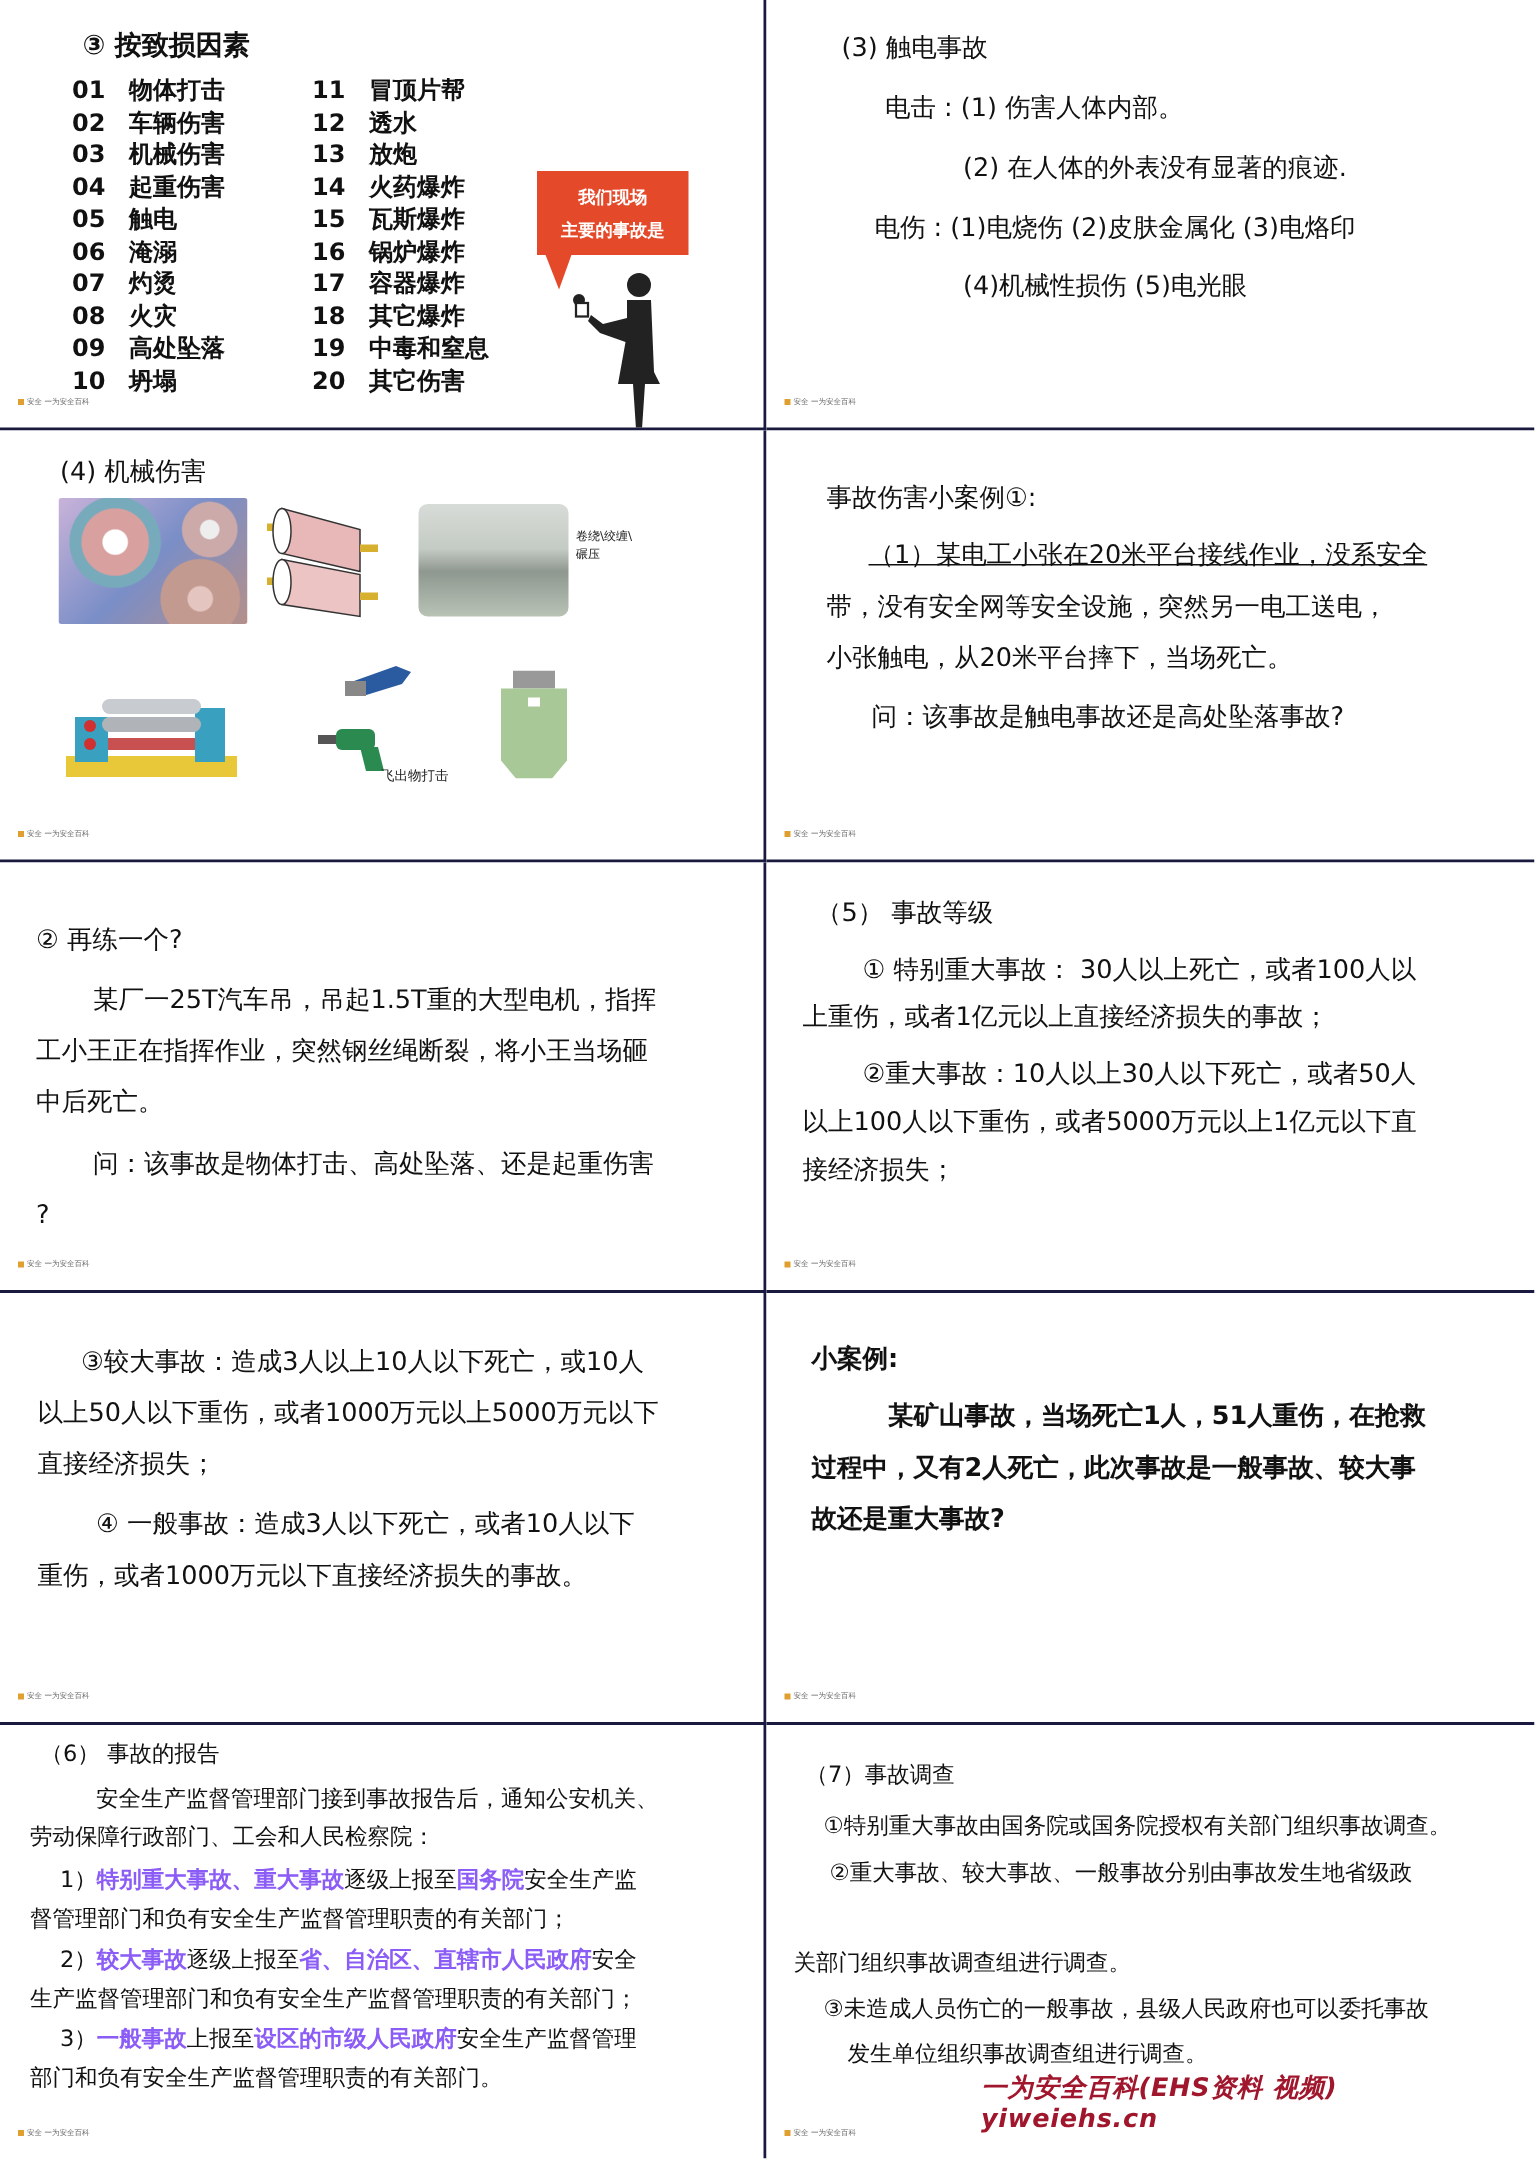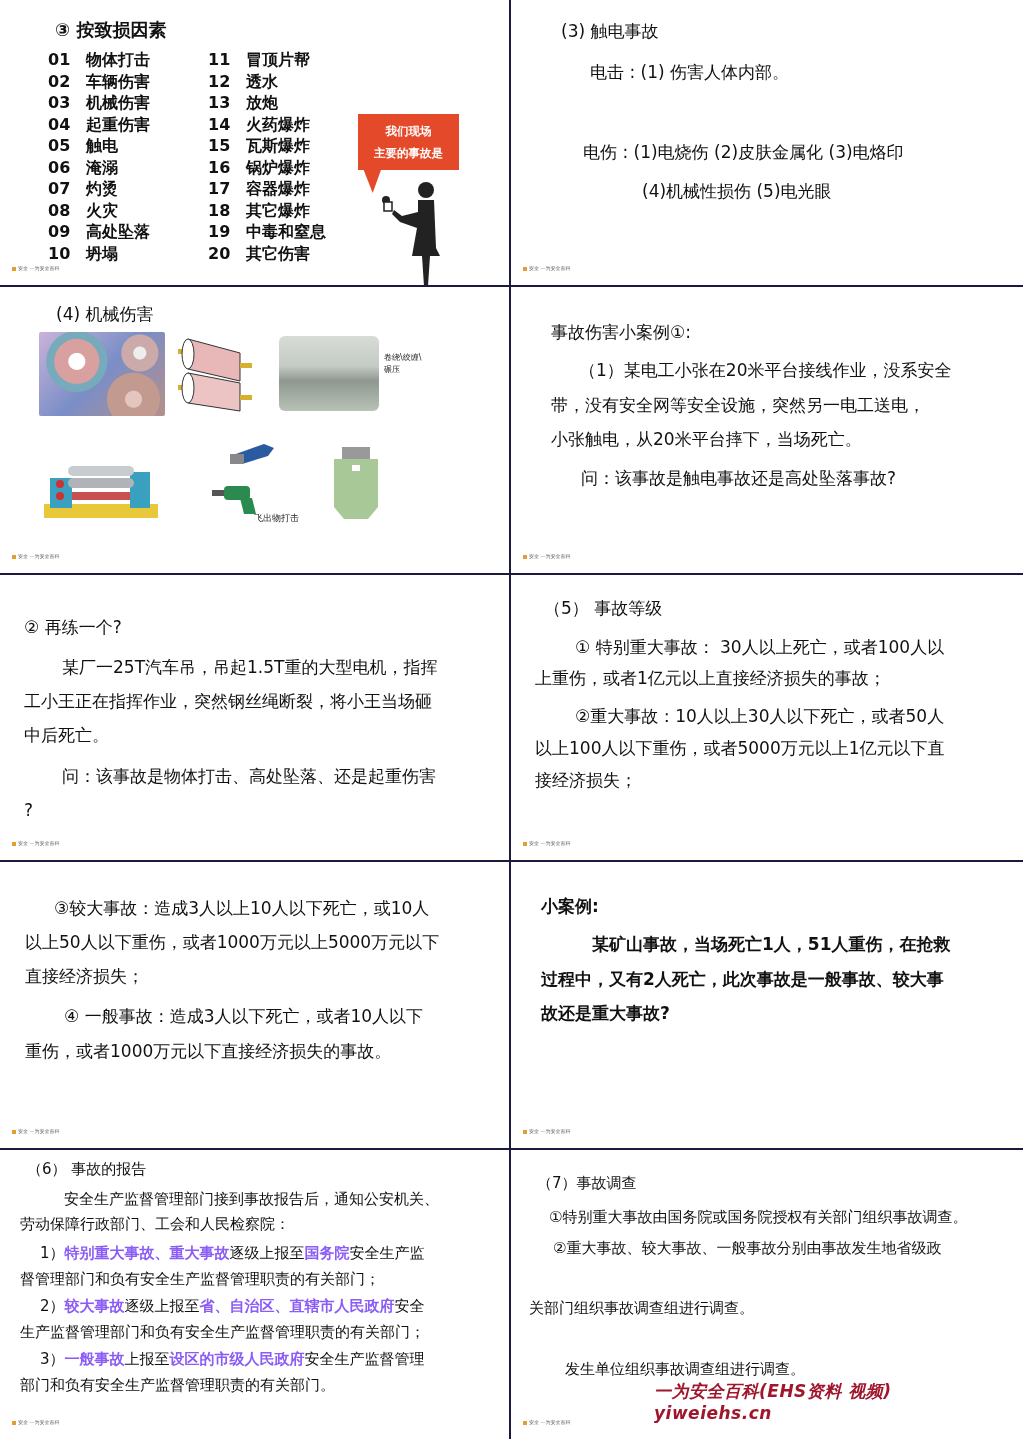--- a/index.html
+++ b/index.html
@@ -146,33 +146,34 @@
       <path d="M38 22 L54 22 L56 70 L60 78 L50 78 L48 108 L44 108 L42 78 L32 78 L37 50 L20 44 L12 36 L14 32 L22 38 L38 34 Z" fill="#222"></path>
       <circle cx="6" cy="22" r="4" fill="#222"></circle>
       <rect x="4" y="24" width="8" height="9" fill="#fff" stroke="#222" stroke-width="1.5"></rect>
     </svg>
     <div class="footer-mark"><span class="dot"></span><span>安全 一为安全百科</span></div>
   </div>
 
   <div class="slide row-b">
     <div class="hd" style="left:50px;top:20px;">(3)   触电事故</div>
     <div class="txt" style="left:79px;top:55px;">电击 : (1) 伤害人体内部。</div>
+    <div class="txt" style="left:131px;top:95px;">(2) 在人体的外表没有显著的痕迹.</div>
     <div class="txt" style="left:72px;top:135px;">电伤 :  (1)电烧伤     (2)皮肤金属化    (3)电烙印</div>
     <div class="txt" style="left:131px;top:174px;">(4)机械性损伤       (5)电光眼</div>
     <div class="footer-mark"><span class="dot"></span><span>安全 一为安全百科</span></div>
   </div>
 
   <div class="slide left row-b">
-    <div class="hd" style="left:40px;top:16px;margin-left:16px;">(4)   机械伤害</div>
+    <div class="hd" style="left:40px;top:16px;">(4)   机械伤害</div>
     <div class="footer-mark"><span class="dot"></span><span>安全 一为安全百科</span></div>
   </div>
 
   <div class="slide row-b">
     <div class="txt" style="left:40px;top:28px;">事故伤害小案例①:</div>
-    <div class="txt" style="left:68px;top:66px;">（1）某电工小张在20米平台接线作业，没系安全</div>
+    <div class="txt" style="left:68px;top:66px;text-decoration:underline;">（1）某电工小张在20米平台接线作业，没系安全</div>
     <div class="txt" style="left:40px;top:101px;">带，没有安全网等安全设施，突然另一电工送电，</div>
     <div class="txt" style="left:40px;top:135px;">小张触电，从20米平台摔下，当场死亡。</div>
     <div class="txt" style="left:70px;top:174px;">问：该事故是触电事故还是高处坠落事故?</div>
     <div class="footer-mark"><span class="dot"></span><span>安全 一为安全百科</span></div>
   </div>
 
   <div class="slide left row-b">
     <div class="txt" style="left:24px;top:35px;">② 再练一个?</div>
     <div class="txt" style="left:62px;top:75px;">某厂一25T汽车吊，吊起1.5T重的大型电机，指挥</div>
     <div class="txt" style="left:24px;top:109px;">工小王正在指挥作业，突然钢丝绳断裂，将小王当场砸</div>
@@ -220,20 +221,21 @@
     <div class="txt" style="left:40px;top:196px;font-size:15px;line-height:26px;"><span>3）</span><span class="red">一般事故</span><span>上报至</span><span class="red">设区的市级人民政府</span><span>安全生产监督管理</span></div>
     <div class="txt" style="left:20px;top:222px;font-size:15px;line-height:26px;">部门和负有安全生产监督管理职责的有关部门。</div>
     <div class="footer-mark"><span class="dot"></span><span>安全 一为安全百科</span></div>
   </div>
 
   <div class="slide">
     <div class="hd" style="left:26px;top:24px;font-size:15px;">（7）事故调查</div>
     <div class="txt" style="left:38px;top:52px;font-size:15px;line-height:30px;">①特别重大事故由国务院或国务院授权有关部门组织事故调查。</div>
     <div class="txt" style="left:42px;top:83px;font-size:15px;line-height:30px;">②重大事故、较大事故、一般事故分别由事故发生地省级政</div>
     <div class="txt" style="left:18px;top:143px;font-size:15px;line-height:30px;">关部门组织事故调查组进行调查。</div>
+    <div class="txt" style="left:38px;top:174px;font-size:15px;line-height:30px;">③未造成人员伤亡的一般事故，县级人民政府也可以委托事故</div>
     <div class="txt" style="left:18px;top:204px;font-size:15px;line-height:30px;margin-left:36px;">发生单位组织事故调查组进行调查。</div>
     <div class="footer-mark"><span class="dot"></span><span>安全 一为安全百科</span></div>
   </div>
 
   <div class="img gears"></div>
   <svg class="img rollers" viewBox="0 0 85 80">
     <rect x="0" y="14" width="10" height="5" fill="#d8b030"></rect>
     <rect x="0" y="50" width="10" height="5" fill="#d8b030"></rect>
     <path d="M10 4 L62 18 L62 46 L10 34 Z" fill="#e8b8b8" stroke="#333" stroke-width="1"></path>
     <ellipse cx="10" cy="19" rx="6" ry="15" fill="#fff" stroke="#333"></ellipse>

